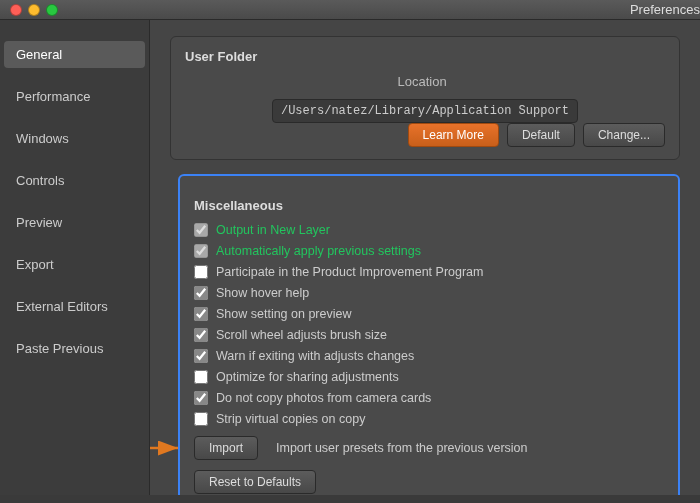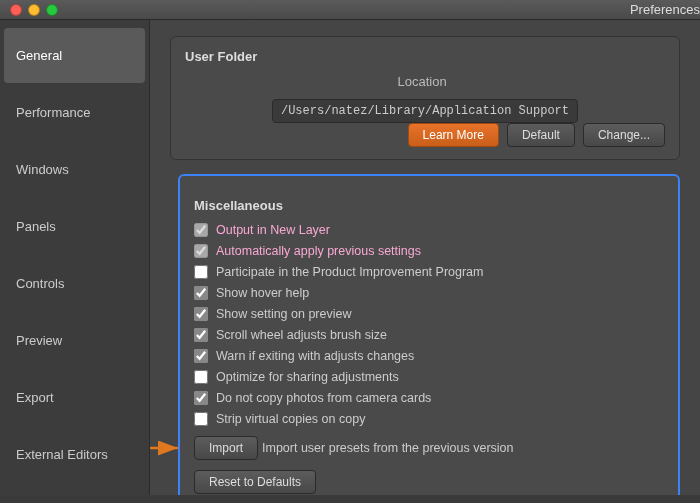--- a/index.html
+++ b/index.html
@@ -53,26 +53,26 @@
 
     
     .sidebar {
       width: 150px;
       background: #3c3c3c;
       border-right: 1px solid #2a2a2a;
       padding: 6px 0;
       flex-shrink: 0;
     }
     .sidebar-item {
-      padding: 20px 12px;
+      padding: 6px 12px;
       cursor: pointer;
       color: #ccc;
       font-size: 13px;
       border-radius: 4px;
-      margin: 2px 4px;
+      margin: 15px 4px;
     }
     .sidebar-item.active {
       background: #5a5a5a;
       color: #fff;
     }
 
     
     .content {
       flex: 1;
       background: #454545;
@@ -162,28 +162,28 @@
       width: 14px;
       height: 14px;
       accent-color: #888;
       cursor: pointer;
     }
     .checkbox-label {
       font-size: 12.5px;
       color: #ccc;
     }
     .checkbox-label.disabled {
-      color: #f9a8d4;
+      color: #22c55e;
     }
 
     
     .import-row {
       display: flex;
       align-items: center;
-      gap: 4px;
+      gap: 18px;
       margin-top: 10px;
       margin-bottom: 10px;
       position: relative;
     }
     .arrow-container {
       position: absolute;
       left: -52px;
       display: flex;
       align-items: center;
     }
@@ -212,21 +212,20 @@
   </div>
   <span class="titlebar-title">Preferences</span>
 </div>
 
 <div class="main">
 
   <div class="sidebar">
     <div class="sidebar-item active">General</div>
     <div class="sidebar-item">Performance</div>
     <div class="sidebar-item">Windows</div>
-    <div class="sidebar-item">Panels</div>
     <div class="sidebar-item">Controls</div>
     <div class="sidebar-item">Preview</div>
     <div class="sidebar-item">Export</div>
     <div class="sidebar-item">External Editors</div>
     <div class="sidebar-item">Paste Previous</div>
   </div>
 
   <div class="content">
 
     <div class="user-folder">

